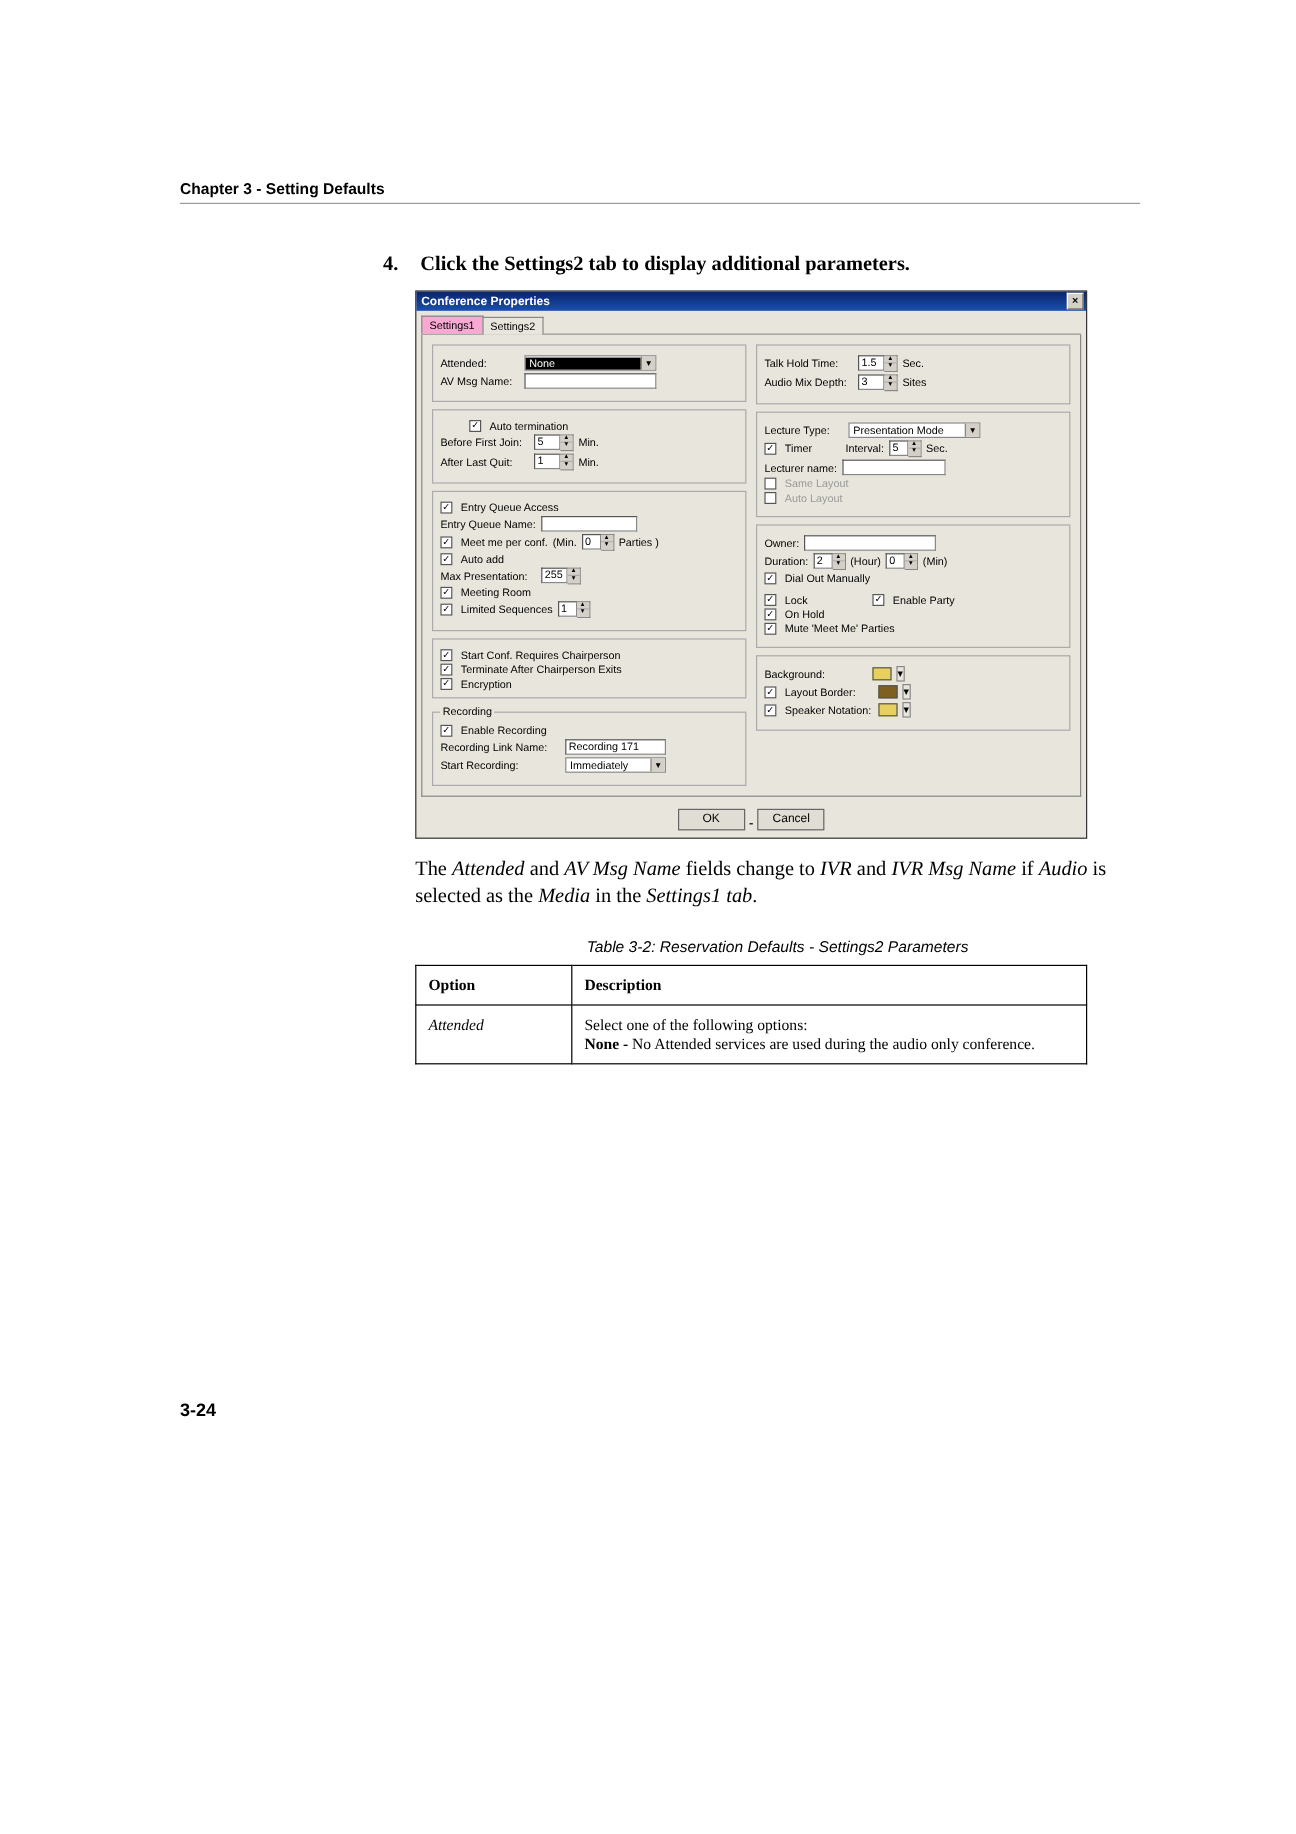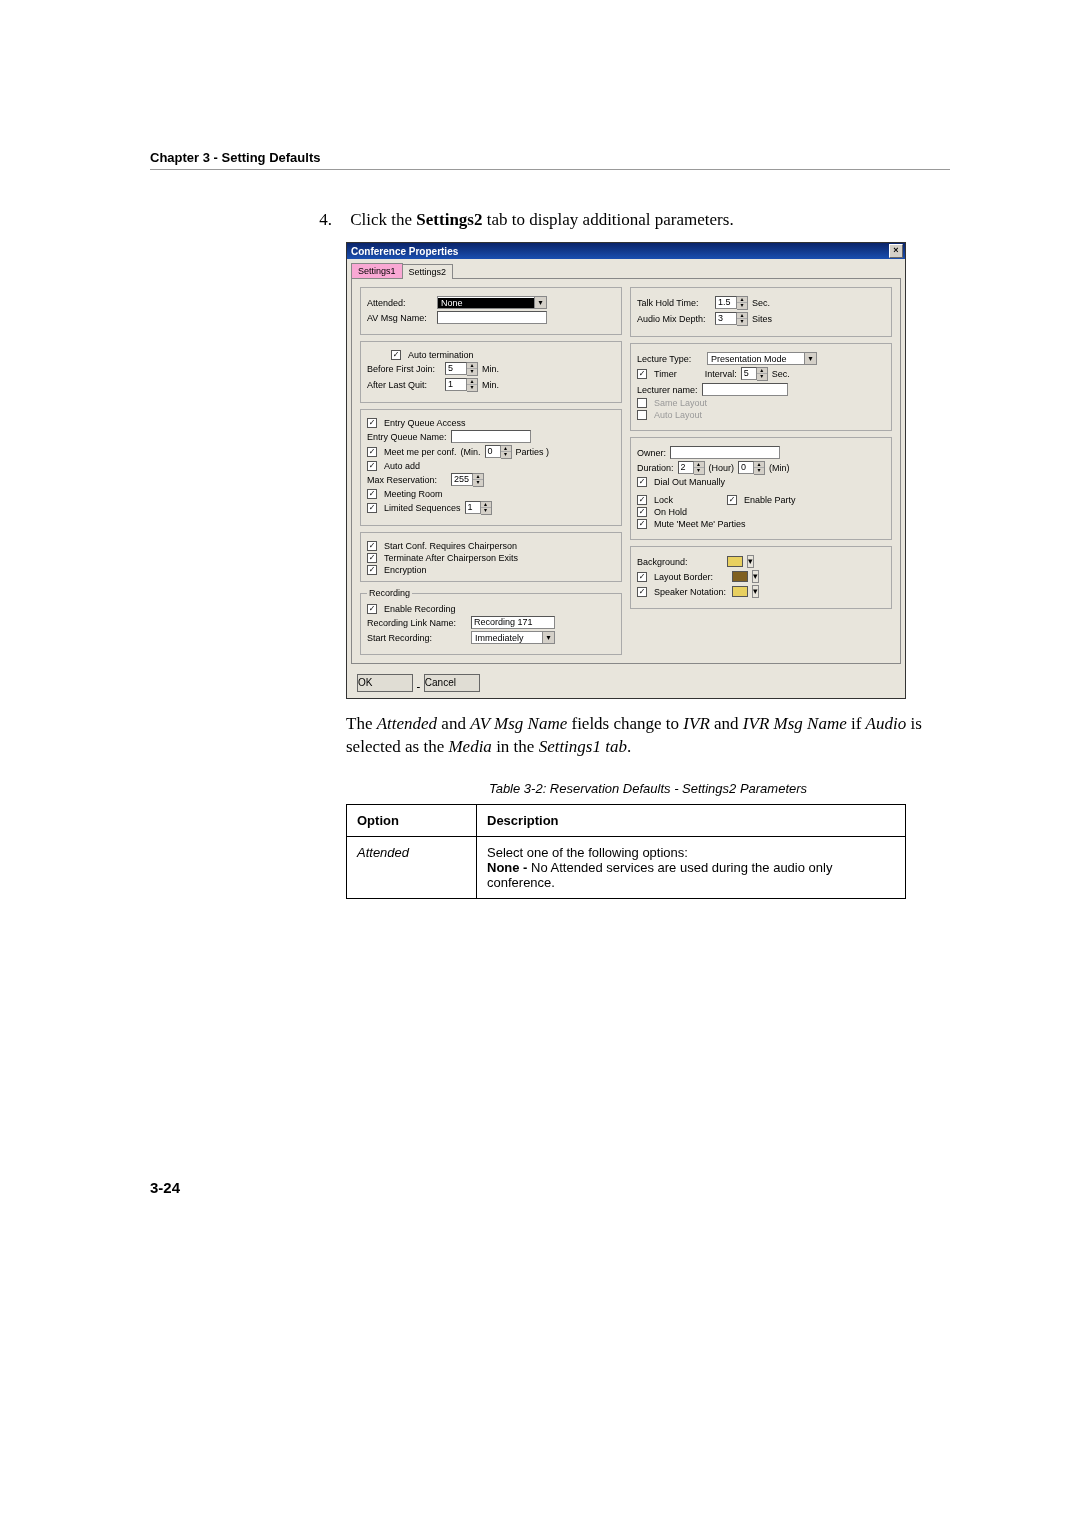--- a/index.html
+++ b/index.html
@@ -1,25 +1,25 @@
 <!DOCTYPE html>
 <html><head>
 <meta charset="utf-8">
 <style>
   * { box-sizing: border-box; }
   body { margin: 0; font-family: Georgia, 'Times New Roman', serif; background: #fff; color: #000; width: 1080px; }
   .page { padding: 150px 130px 80px 150px; }
   .chapter-header { font-family: Arial, Helvetica, sans-serif; font-weight: bold; font-size: 13px; margin-bottom: 4px; }
   .chapter-rule { border: none; border-top: 1px solid #999; margin: 0 0 40px 0; }
   .content { margin-left: 160px; }
-  .step-line { font-size: 17px; margin-bottom: 12px; }
+  .step-line { font-size: 17px; margin-bottom: 12px; font-weight: bold; }
   .step-num { display: inline-block; width: 22px; text-align: right; margin-right: 14px; }
   .body-text { font-size: 17px; margin: 12px 0 12px 36px; line-height: 1.35; }
   .table-caption { font-family: Arial, Helvetica, sans-serif; font-style: italic; font-size: 13px; text-align: center; margin: 22px 0 8px 36px; }
-  table.opts { border-collapse: collapse; width: 560px; margin-left: 36px; font-family: Liberation Sans, sans-serif; font-size: 13px; }
+  table.opts { border-collapse: collapse; width: 560px; margin-left: 36px; font-family: Liberation Serif, serif; font-size: 13px; }
   table.opts th, table.opts td { border: 1px solid #000; padding: 8px 10px; text-align: left; vertical-align: top; }
   table.opts th { font-weight: bold; }
   .page-number { font-family: Arial, Helvetica, sans-serif; font-weight: bold; font-size: 15px; margin-top: 280px; }
 
   
   .dialog { width: 560px; margin: 0 0 14px 36px; font-family: Tahoma, Arial, sans-serif; font-size: 10px; color: #000; border: 1px solid #333; background: #e8e5dc; position: relative; }
   .title-bar { background: linear-gradient(#0a246a, #1a4fb0); height: 16px; display: flex; align-items: center; justify-content: space-between; padding: 0 2px 0 4px; }
   .title-bar .title-text { color: #fff; font-weight: bold; font-size: 10px; }
   .close-x { width: 14px; height: 14px; background: #d4d0c8; border: 1px solid #fff; border-right-color: #666; border-bottom-color: #666; text-align: center; font-weight: bold; font-size: 9px; line-height: 10px; }
   .tabs { display: flex; margin: 4px 4px 0 4px; border-bottom: 1px solid #888; }
@@ -40,21 +40,21 @@
   .sel .sel-ar { border-left: 1px solid #888; width: 12px; height: 100%; background: #d4d0c8; text-align: center; line-height: 11px; font-size: 8px; }
   .spin { display: inline-flex; }
   .spin .txt { width: 22px; }
   .spin-btns { display: flex; flex-direction: column; border: 1px solid #888; border-left: none; }
   .spin-btns span { width: 10px; height: 6px; background: #d4d0c8; font-size: 6px; line-height: 5px; text-align: center; border-bottom: 1px solid #aaa; }
   .spin-btns span:last-child { border-bottom: none; }
   fieldset.rec { border: 1px solid #aaa; margin: 0; padding: 4px 6px 8px 6px; font-size: 9px; }
   fieldset.rec legend { font-size: 9px; padding: 0 2px; }
   .disabled { color: #999; }
   .color-sw { width: 16px; height: 11px; background: #e8d060; border: 1px solid #555; display: inline-block; }
-  .dlg-buttons { text-align: left; padding: 6px; text-decoration: underline; }
+  .dlg-buttons { text-align: center; padding: 6px; text-decoration: underline; }
   .dlg-btn { display: inline-block; width: 56px; height: 18px; border: 1px solid #666; background: #e0ddd4; font-size: 10px; line-height: 16px; margin: 0 4px; }
 </style>
 </head>
 <body>
 
 <div class="page">
   <div class="chapter-header">Chapter 3 - Setting Defaults</div>
   <hr class="chapter-rule">
 
   <div class="content">
@@ -136,21 +136,21 @@
                       <span>▾</span>
                     </span>
                   </span>
                   <span>Parties )</span>
                 </div>
               <div class="row">
                   <span class="cb chk"></span>
                   <span>Auto add</span>
                 </div>
               <div class="row">
-                  <span class="lbl" style="width:80px">Max Reservation:</span>
+                  <span class="lbl" style="width:80px">Max Presentation:</span>
                   <span class="spin">
                     <span class="txt">255</span>
                     <span class="spin-btns">
                       <span>▴</span>
                       <span>▾</span>
                     </span>
                   </span>
                 </div>
               <div class="row">
                   <span class="cb chk"></span>

